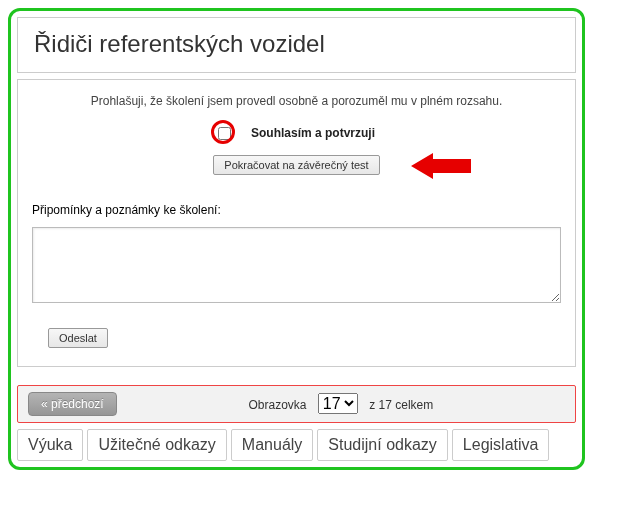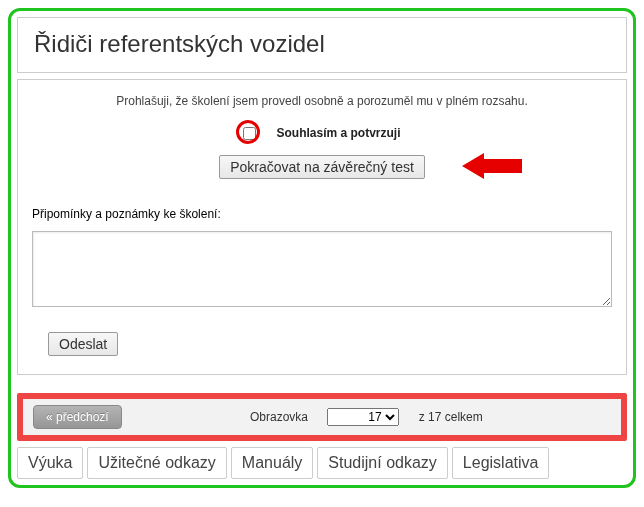--- a/index.html
+++ b/index.html
@@ -5,21 +5,21 @@
   * { box-sizing: border-box; }
   body {
     margin: 0;
     padding: 8px;
     background: #fff;
     font-family: Verdana, Geneva, sans-serif;
     font-size: 12px;
     color: #444;
   }
   .outer {
-    width: 628px;
+    width: 577px;
     border: 3px solid #1fc41f;
     border-radius: 12px;
     background: #fff;
     padding: 6px;
   }
   .title-box {
     border: 1px solid #ccc;
     padding: 12px 16px 14px;
     margin-bottom: 6px;
   }
@@ -68,21 +68,21 @@
     height: 13px;
     margin: 0 4px 0 0;
   }
   .continue-row {
     text-align: center;
     position: relative;
     margin-bottom: 28px;
   }
   .btn {
     font-family: inherit;
-    font-size: 14px;
+    font-size: 11px;
     padding: 3px 10px;
     background: linear-gradient(#f7f7f7, #e7e7e7);
     border: 1px solid #999;
     border-radius: 2px;
     color: #333;
     cursor: pointer;
   }
   .arrow {
     position: absolute;
     top: -2px;
@@ -104,38 +104,37 @@
     font-family: inherit;
     font-size: 12px;
     padding: 4px;
     margin-bottom: 22px;
   }
   .send-row { margin-bottom: 4px; padding-left: 16px; }
   .footer {
     padding: 0;
   }
   .pager {
-    border: 6px solid #ef4444;
+    border: 1px solid #ef4444;
     background: #f2f2f2;
     padding: 6px 10px;
     display: flex;
     align-items: center;
     border-radius: 2px;
     margin-bottom: 6px;
   }
   .pager-left { flex: 0 0 auto; }
   .pager-center {
     flex: 1 1 auto;
     text-align: center;
     color: #333;
   }
   .pager-center select {
-    font-size: 12px;
-    margin: 0 16px;
-    padding-left: 36px;
+    font-size: 16px;
+    margin: 0 8px;
   }
   .prev-btn {
     font-family: inherit;
     font-size: 12px;
     padding: 4px 12px;
     background: linear-gradient(#b4b4b4, #969696);
     border: 1px solid #888;
     border-radius: 4px;
     color: #fff;
     text-shadow: 0 -1px 0 rgba(0,0,0,0.25);

